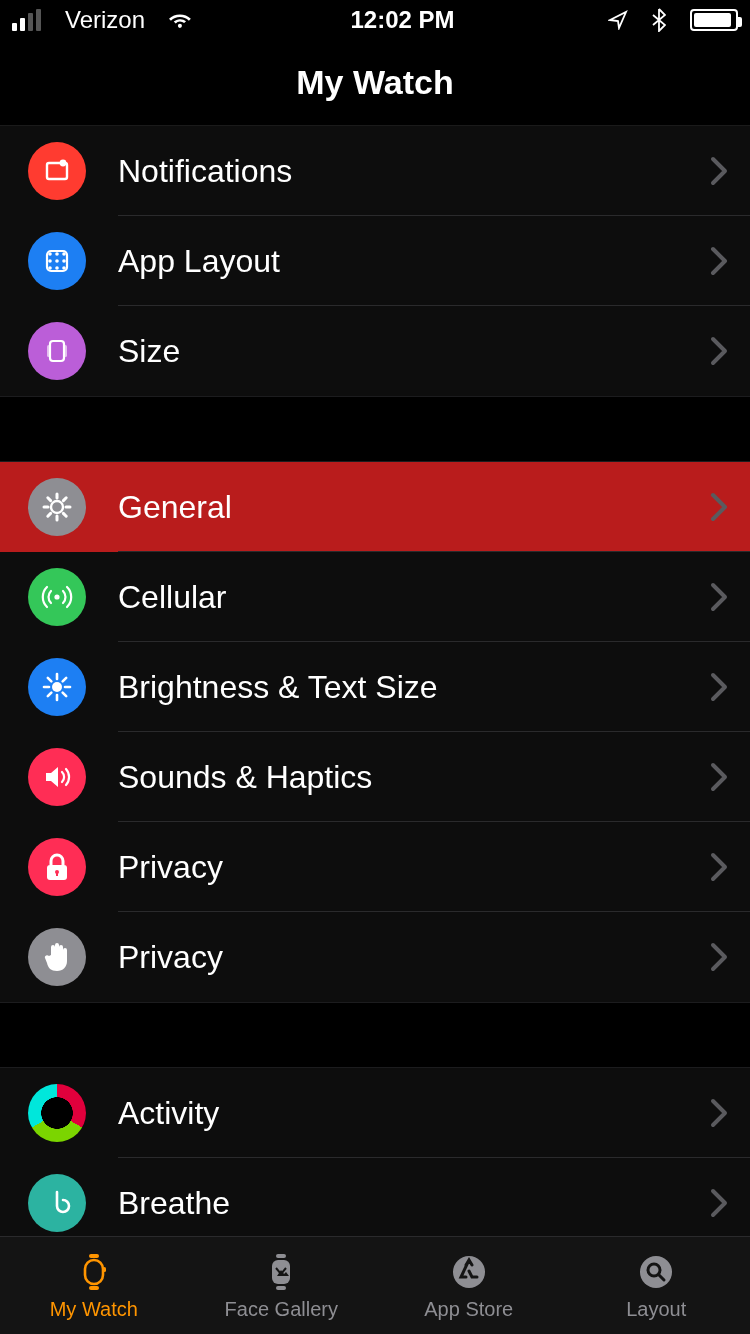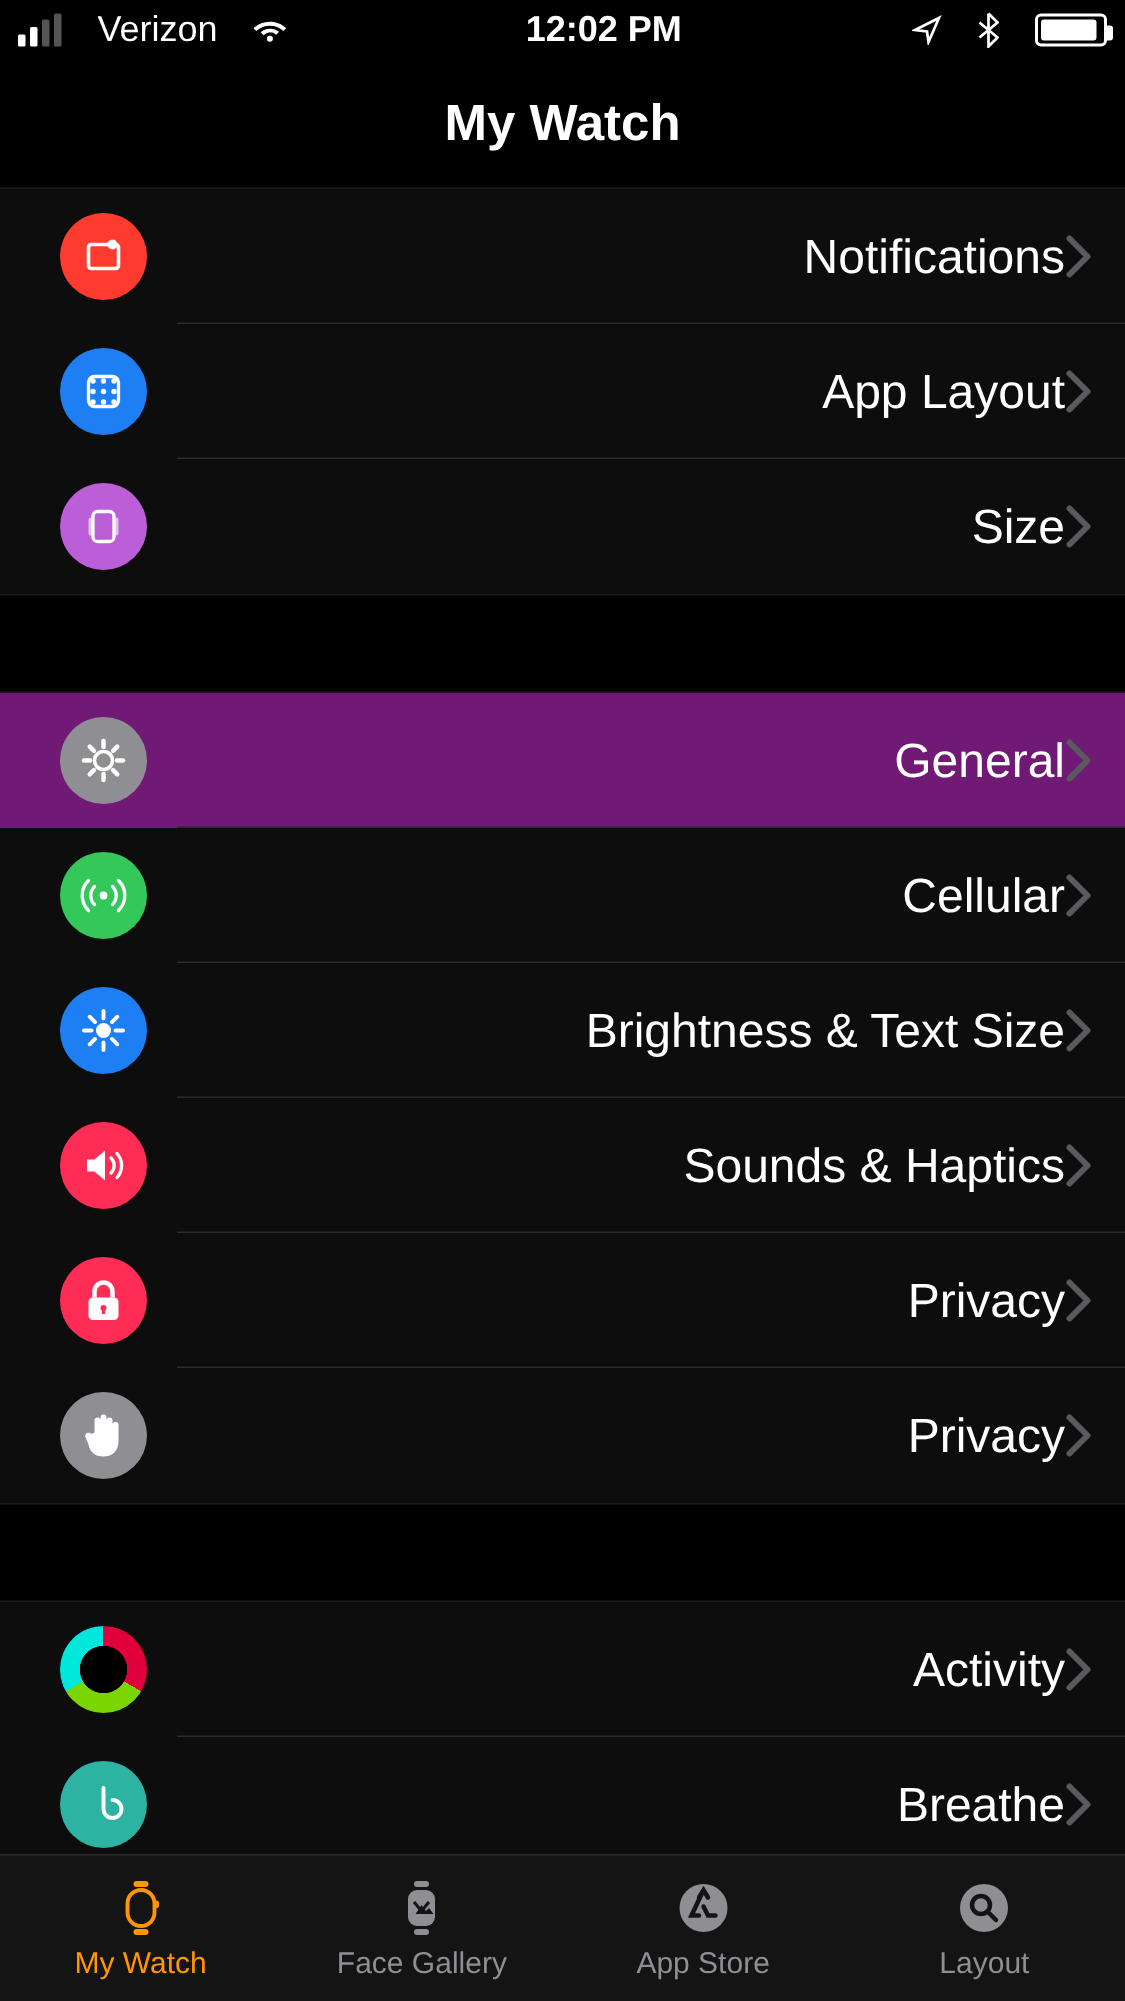--- a/index.html
+++ b/index.html
@@ -69,26 +69,25 @@
     overflow: hidden;
   }
 
   
   .group-gap { height: 66px; background: #000; border-top: 1px solid #1c1c1e; border-bottom: 1px solid #1c1c1e; }
 
   .row {
     height: 90px;
     display: flex;
     align-items: center;
-    padding-left: 40px;
+    padding-left: 28px;
     background: #0d0d0d;
     position: relative;
-    text-align: right;
-  }
-  .row.highlight { background: #701a75; }
+  }
+  .row.highlight { background: #b91c1c; }
   .row .icon {
     width: 58px; height: 58px; border-radius: 29px; flex: 0 0 58px;
     display: flex; align-items: center; justify-content: center;
     color: #fff;
   }
   .row .label {
     flex: 1 1 auto;
     font-size: 32px;
     margin-left: 32px;
   }

